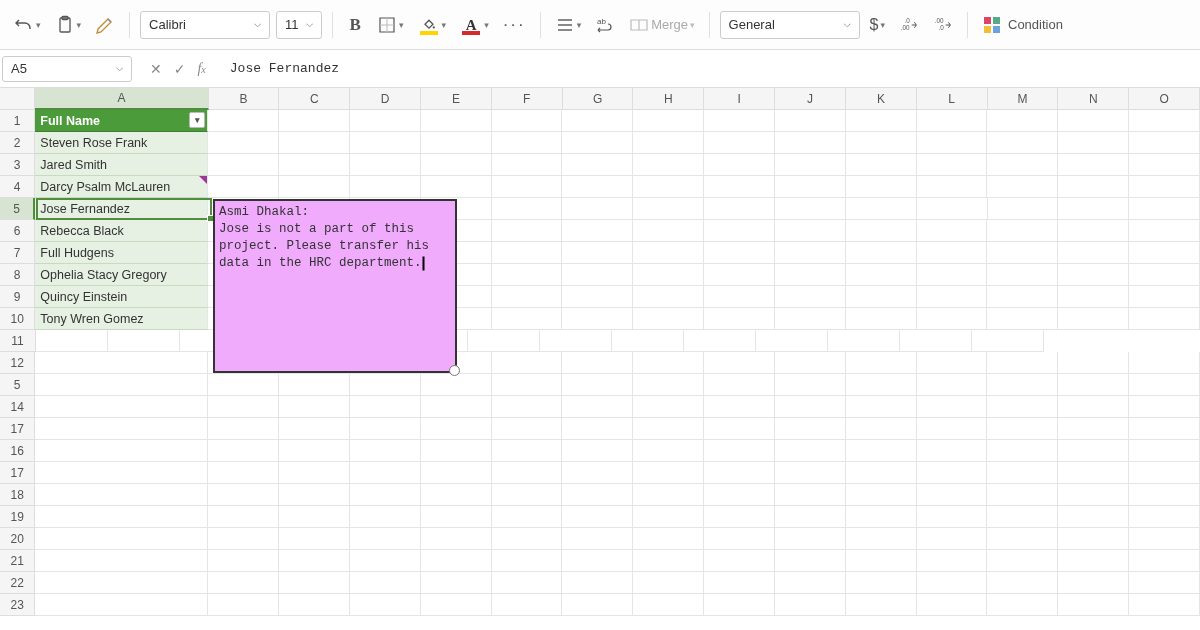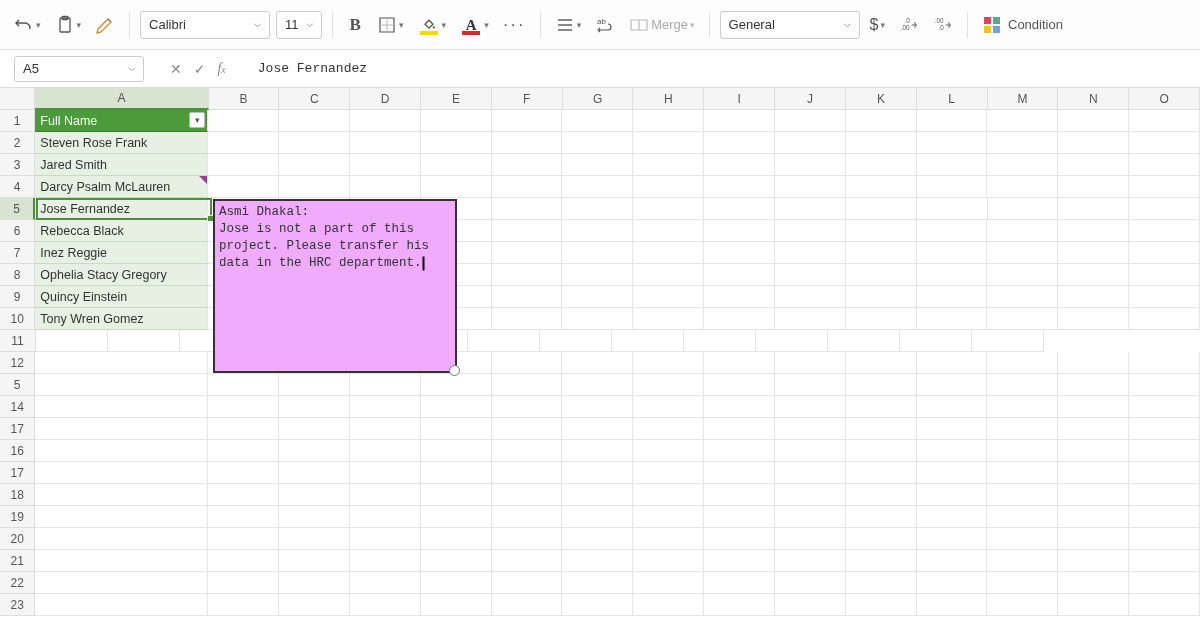--- a/index.html
+++ b/index.html
@@ -81,22 +81,22 @@
     width: 18px;
     height: 4px;
   }
 
   
   .formula-bar {
     display: flex;
     align-items: center;
     height: 38px;
     border-bottom: 1px solid #ddd;
-    gap: 16px;
-    padding-left: 14px;
+    gap: 8px;
+    padding-left: 2px;
     background: #fff;
   }
   .name-box {
     width: 130px;
     height: 26px;
     border: 1px solid #ccc;
     border-radius: 3px;
     display: flex;
     align-items: center;
     padding: 0 8px;
@@ -149,21 +149,21 @@
     position: relative;
     white-space: nowrap;
     cursor: cell;
   }
   .cell.cA { width: 176px; }
   .cell.cN { width: 72px; }
 
   .cell.header-cell {
     background: #4b9b3b;
     color: #fff;
-    font-weight: 400;
+    font-weight: 700;
     border-bottom: 1px solid #3c7e2f;
   }
   .cell.data-cell {
     background: #e7f1e3;
     border-bottom: 1px solid #c8dbc0;
   }
 
   .filter-btn {
     position: absolute;
     right: 2px;
@@ -520,21 +520,21 @@
         <div class="cell cN"></div>
         <div class="cell cN"></div>
         <div class="cell cN"></div>
         <div class="cell cN"></div>
         <div class="cell cN"></div>
         <div class="cell cN"></div>
         <div class="cell cN"></div>
       </div>
       <div class="row">
         <div class="rowh">7</div>
-        <div class="cell cA data-cell">Inez  Reggie</div>
+        <div class="cell cA data-cell">Full  Hudgens</div>
         <div class="cell cN"></div>
         <div class="cell cN"></div>
         <div class="cell cN"></div>
         <div class="cell cN"></div>
         <div class="cell cN"></div>
         <div class="cell cN"></div>
         <div class="cell cN"></div>
         <div class="cell cN"></div>
         <div class="cell cN"></div>
         <div class="cell cN"></div>

